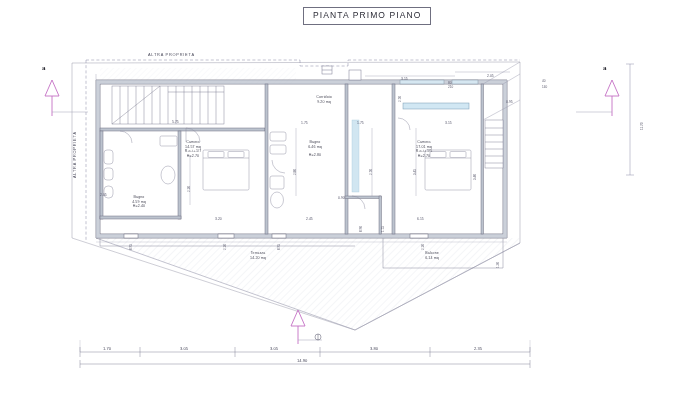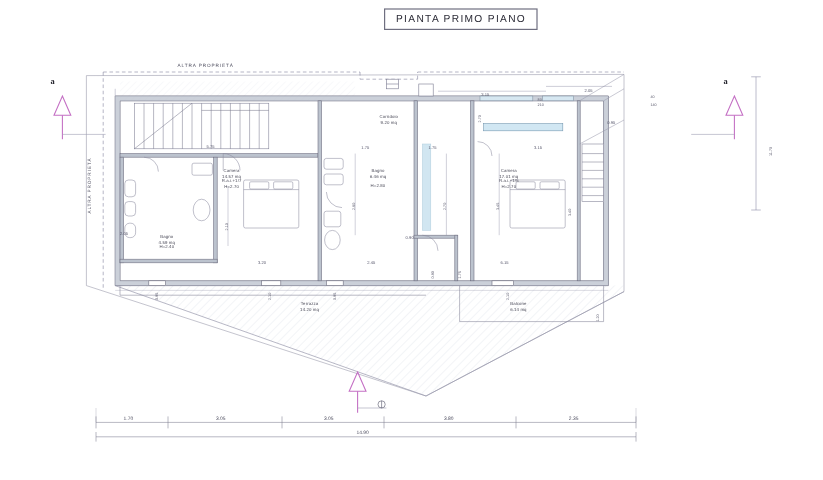--- a/index.html
+++ b/index.html
@@ -7,21 +7,21 @@
     width:686px;height:400px;overflow:hidden;
     font-family:"Liberation Sans","DejaVu Sans",sans-serif;
     color:#3a3a46;
     position:relative;
   }
   #stage{position:absolute;inset:0;width:686px;height:400px;}
   svg#plan{position:absolute;left:0;top:0;width:686px;height:400px;display:block;}
 
   
   .title-box{
-    position:absolute;left:320px;top:7px;
+    position:absolute;left:303px;top:7px;
     padding:3px 9px 4px 9px;
     border:1px solid #6f6f80;
     background:#ffffff;
     font-size:8.5px;letter-spacing:1.1px;
     color:#2b2b36;white-space:nowrap;line-height:1;
   }
 
   
   .lbl{position:absolute;white-space:nowrap;line-height:1.28;}
   .room{

